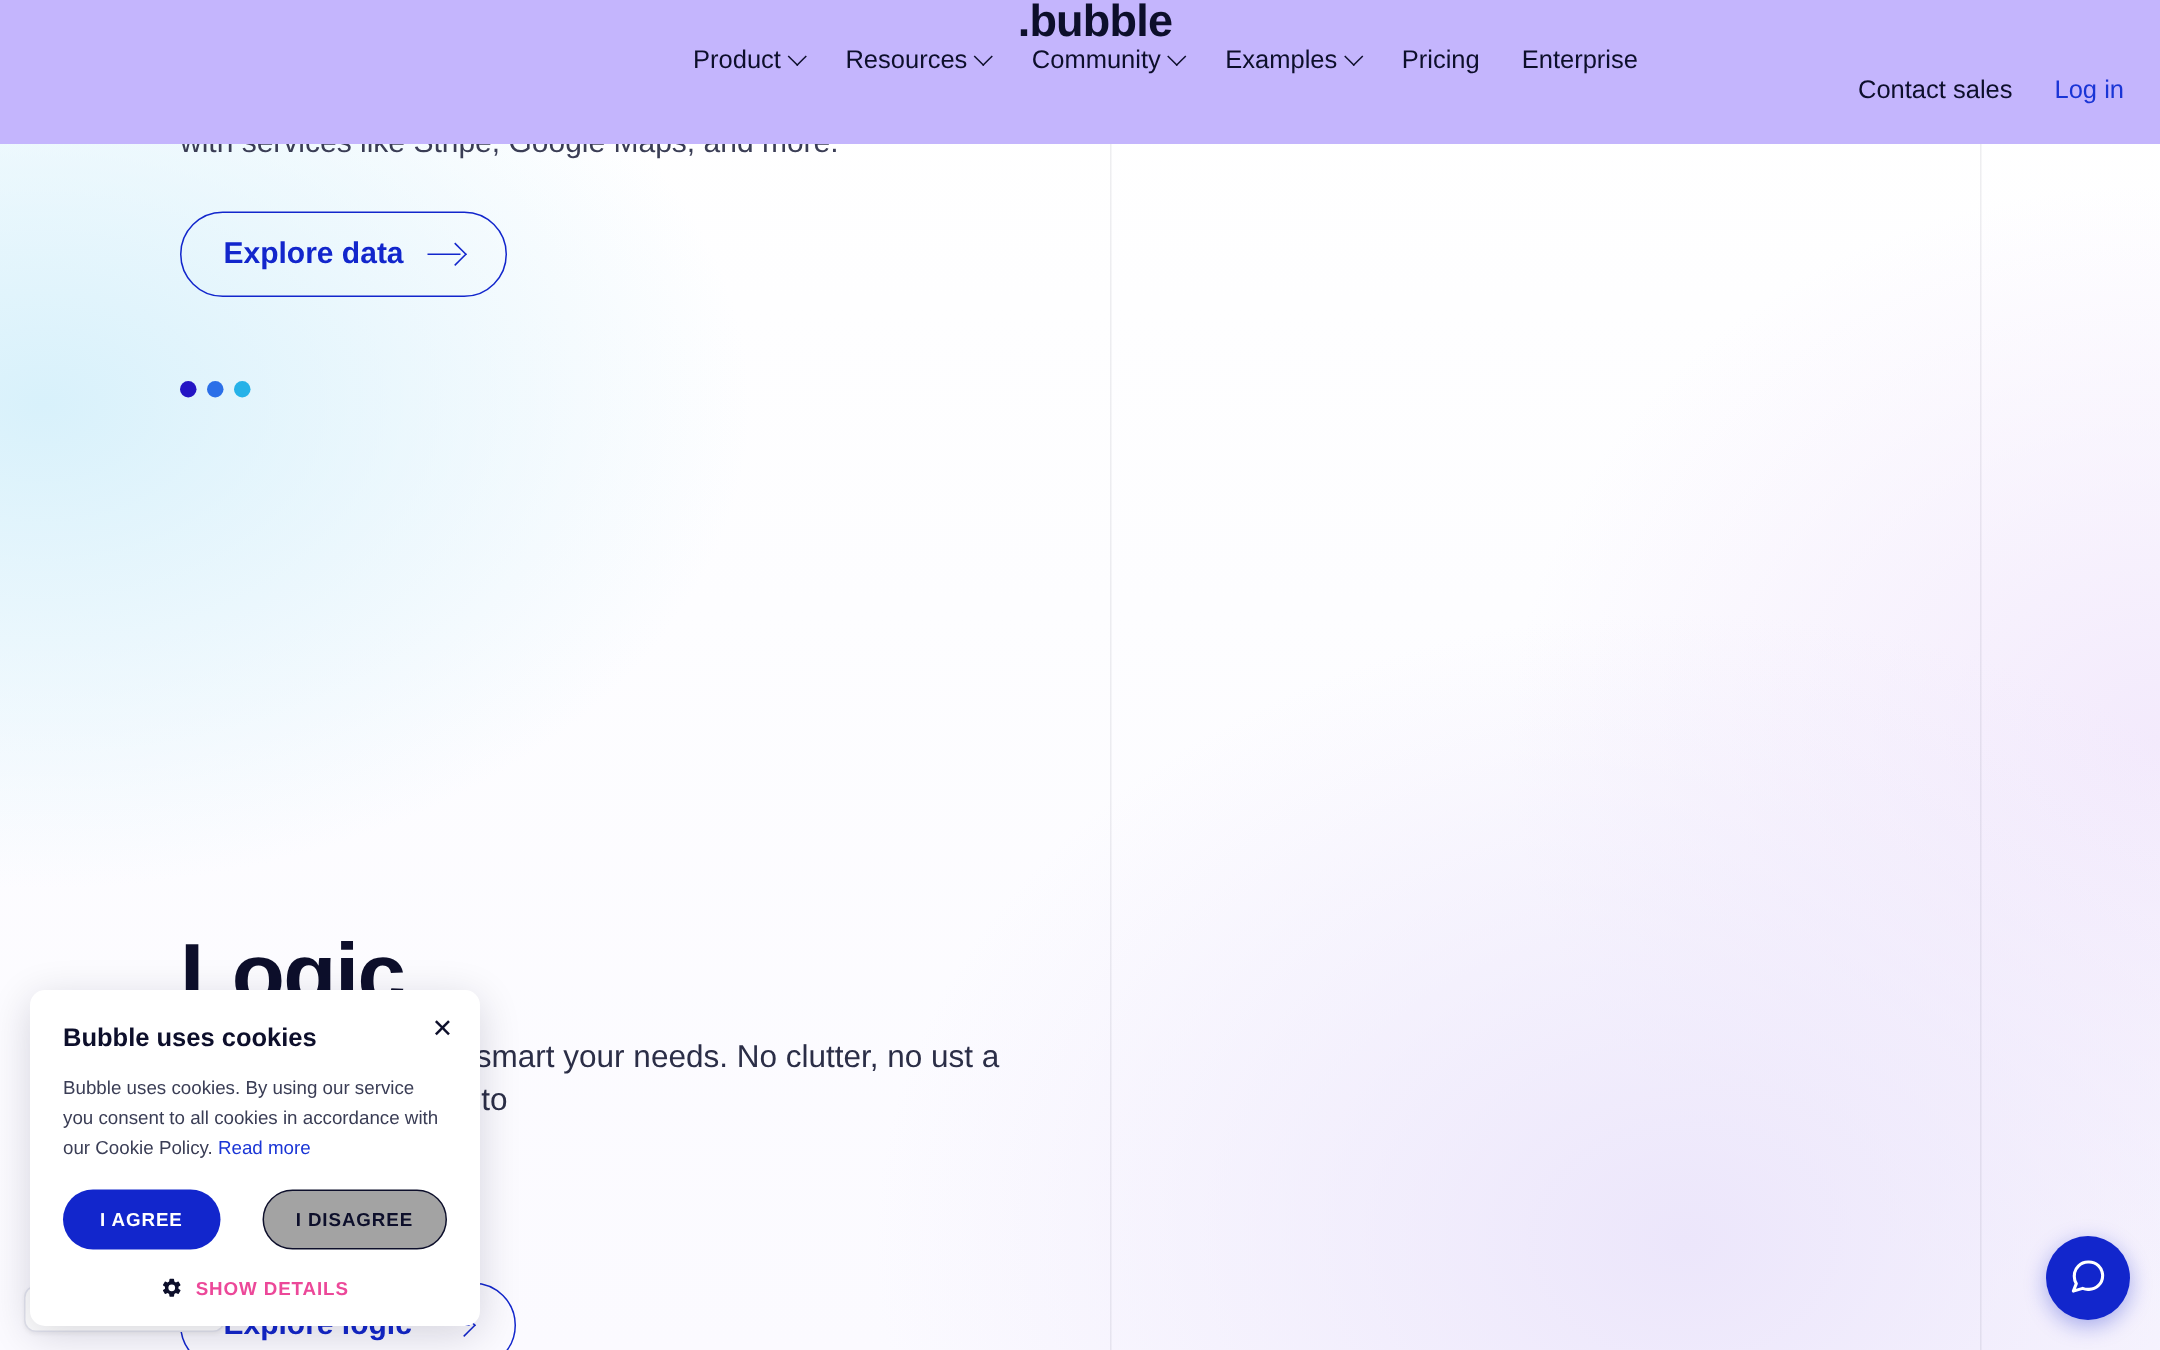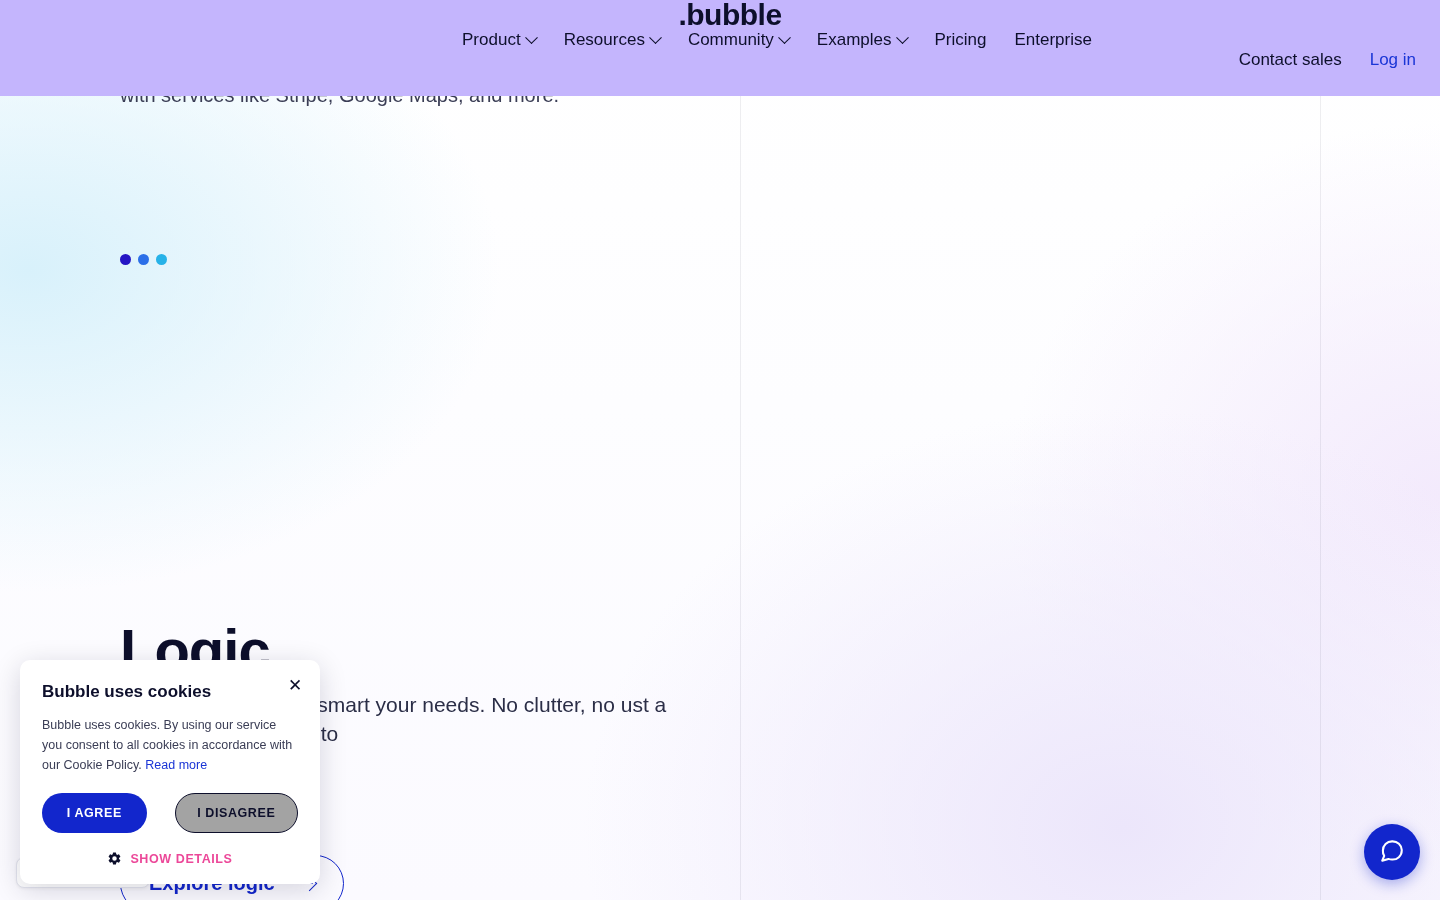--- a/index.html
+++ b/index.html
@@ -186,20 +186,24 @@
 <body>
 
 <div class="page-bg"></div>
 <div class="col-line l"></div>
 <div class="col-line r"></div>
 
 <div class="content">
 
   <div class="lead-text">with services like Stripe, Google Maps, and more.</div>
 
+  <button class="explore-btn">
+    <span>Explore data</span>
+    <span class="arrow-right"></span>
+  </button>
 
   <div class="dots">
     <span style="background:#2415c4"></span>
     <span style="background:#2b6fe8"></span>
     <span style="background:#26b2e8"></span>
   </div>
 
   <div class="logic-title">Logic</div>
   <div class="logic-body">st a few clicks — get smart  your needs. No clutter, no ust a smooth, intuitive way to</div>
 

